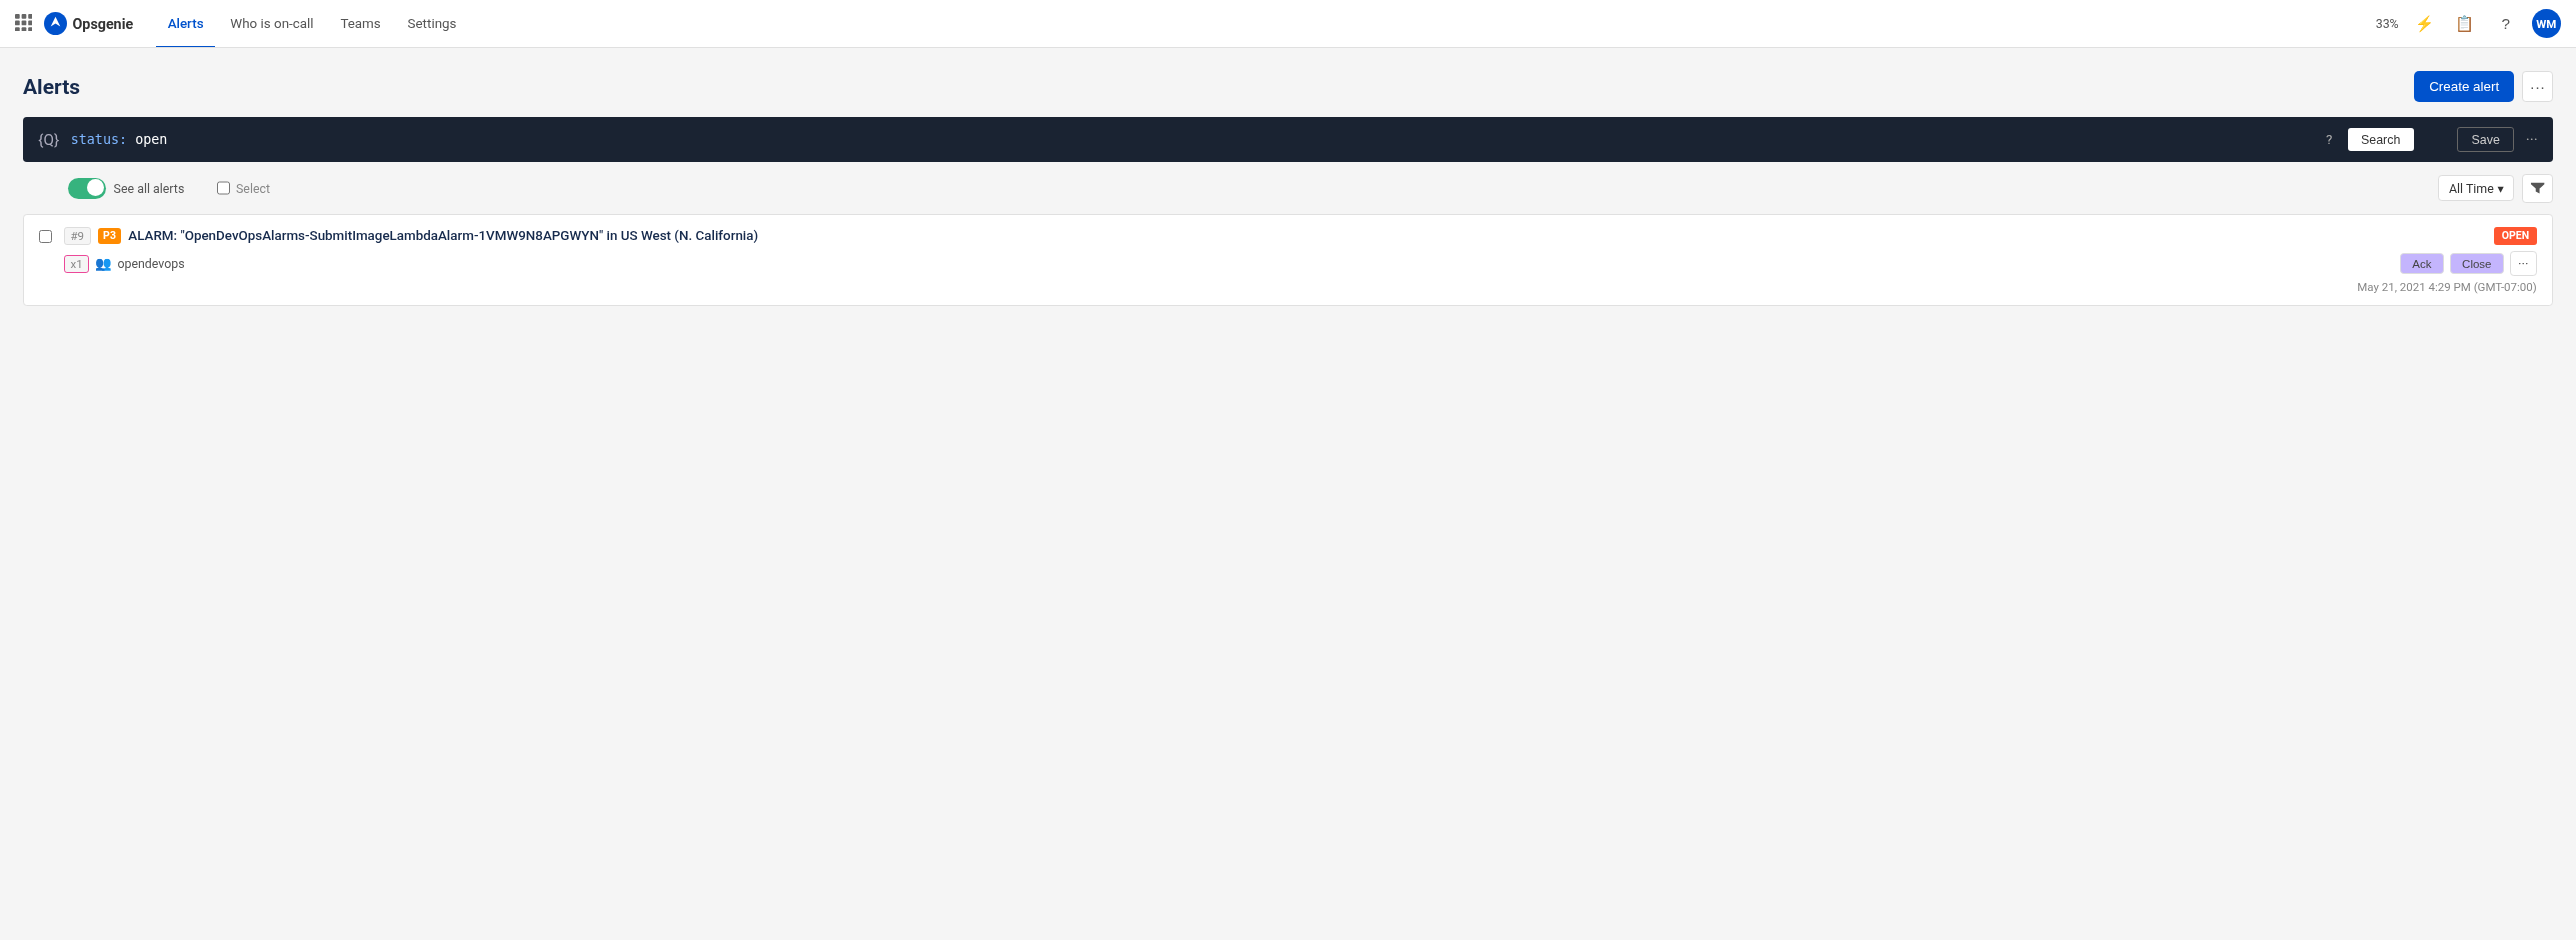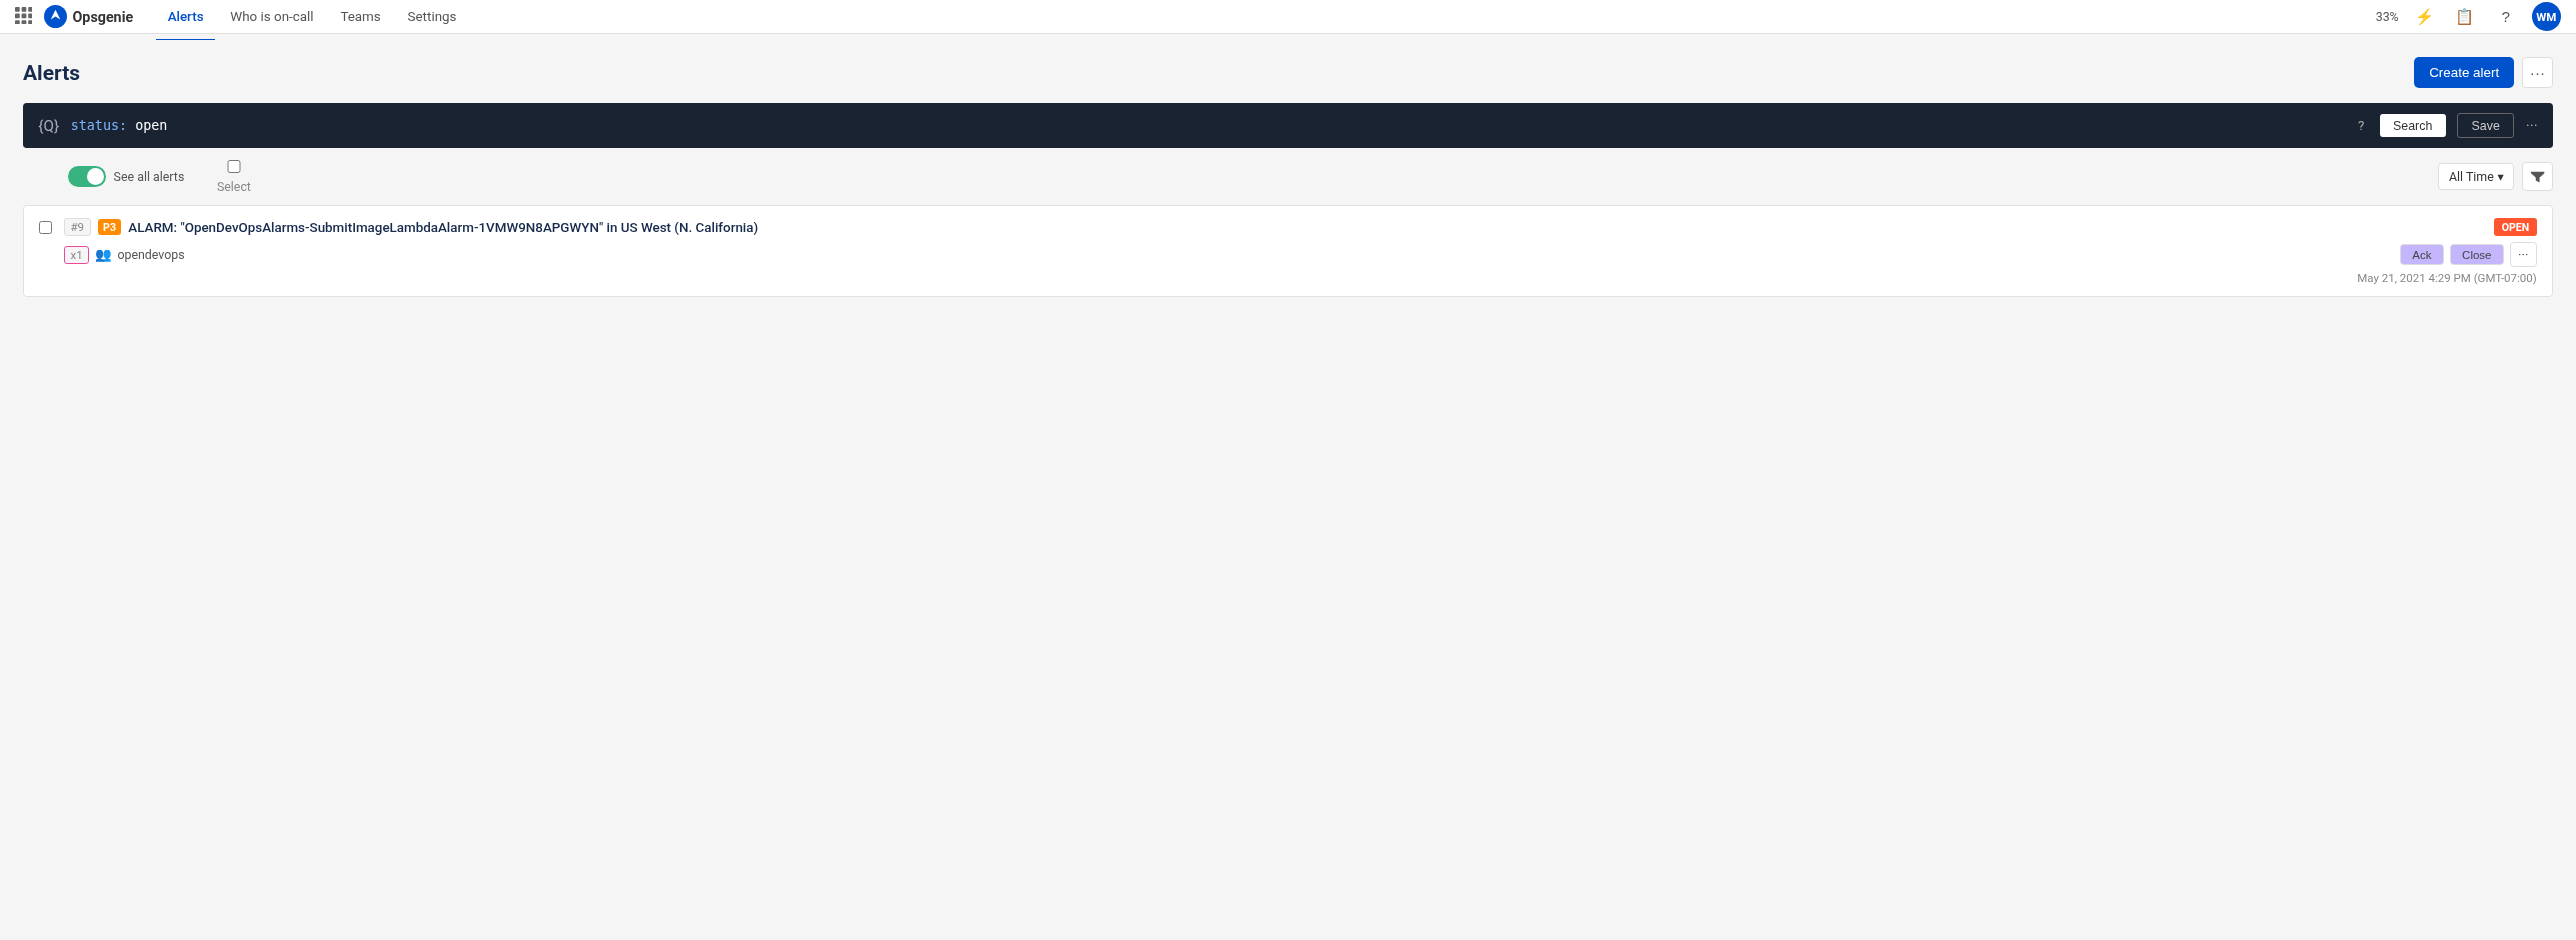--- a/index.html
+++ b/index.html
@@ -1,21 +1,21 @@
 <!DOCTYPE html>
 <html><head>
   <meta charset="utf-8">
   <style>
     * { box-sizing: border-box; margin: 0; padding: 0; }
     body { font-family: -apple-system, BlinkMacSystemFont, 'Segoe UI', Roboto, sans-serif; background: #f5f5f5; color: #333; font-size: 13.4px; }
 
     
     .top-nav {
       display: flex; align-items: center; background: #fff;
-      border-bottom: 1px solid #e0e0e0; padding: 0 15.3px; height: 34px;
+      border-bottom: 1px solid #e0e0e0; padding: 0 15.3px; height: 48px;
     }
     .nav-grid-icon { margin-right: 11.5px; color: #666; cursor: pointer; }
     .nav-logo { display: flex; align-items: center; gap: 5.7px; margin-right: 23px; }
     .nav-logo-icon { width: 23px; height: 23px; }
     .nav-logo-text { font-weight: 700; font-size: 14.3px; color: #333; }
     .nav-items { display: flex; align-items: center; gap: 3.8px; flex: 1; }
     .nav-item {
       padding: 13.4px 11.5px; cursor: pointer; font-size: 13.4px; color: #555;
       border-bottom: 1.9px solid transparent; height: 46px; display: flex; align-items: center;
     }
@@ -59,41 +59,41 @@
     .search-query { color: #e0e0e0; font-size: 13.4px; flex: 1; font-family: monospace; }
     .search-query .keyword { color: #7eb6ff; }
     .search-query .value { color: #fff; }
     .search-help { color: #aaa; font-size: 13.4px; cursor: pointer; margin-right: 3.8px; }
     .search-btn {
       background: #fff; border: none; border-radius: 2.9px; padding: 4.8px 13.4px;
       font-size: 12.4px; cursor: pointer; color: #333; font-weight: 500;
     }
     .save-btn {
       background: transparent; border: 1px solid #666; border-radius: 2.9px;
-      padding: 4.8px 13.4px; font-size: 12.4px; cursor: pointer; color: #ccc;
+      padding: 4.8px 13.4px; font-size: 12.4px; cursor: pointer; color: #ccc; margin-left: 32px;
     }
     .search-more { color: #aaa; cursor: pointer; font-size: 15.3px; }
 
     
     .toolbar-row {
       display: flex; align-items: center; justify-content: space-between;
       margin-bottom: 11.5px;
     }
     .toolbar-left { display: flex; align-items: center; gap: 9.6px; }
     .toggle-container { display: flex; align-items: center; gap: 7.6px; padding-left: 45px; }
     .toggle {
       width: 38px; height: 21px; background: #36b37e; border-radius: 10.5px;
       position: relative; cursor: pointer;
     }
     .toggle-knob {
       width: 17px; height: 17px; background: #fff; border-radius: 50%;
       position: absolute; top: 1.9px; right: 1.9px; transition: right 0.2s;
     }
     .toggle-label { font-size: 12.4px; color: #555; }
-    .select-row { display: flex; align-items: center; gap: 5.7px; flex-direction: column; }
+    .select-row { display: flex; align-items: center; gap: 5.7px; }
     .checkbox { width: 13.4px; height: 13.4px; border: 1px solid #bbb; border-radius: 1.9px; cursor: pointer; }
     .select-label { font-size: 12.4px; color: #888; }
     .toolbar-right { display: flex; align-items: center; gap: 7.6px; }
     .time-filter {
       border: 1px solid #ddd; border-radius: 3.8px; padding: 4.8px 9.6px;
       font-size: 12.4px; background: #fff; cursor: pointer; display: flex; align-items: center; gap: 3.8px;
     }
     .filter-btn {
       border: 1px solid #ddd; border-radius: 3.8px; width: 31px; height: 29px;
       background: #fff; cursor: pointer; display: flex; align-items: center; justify-content: center;

